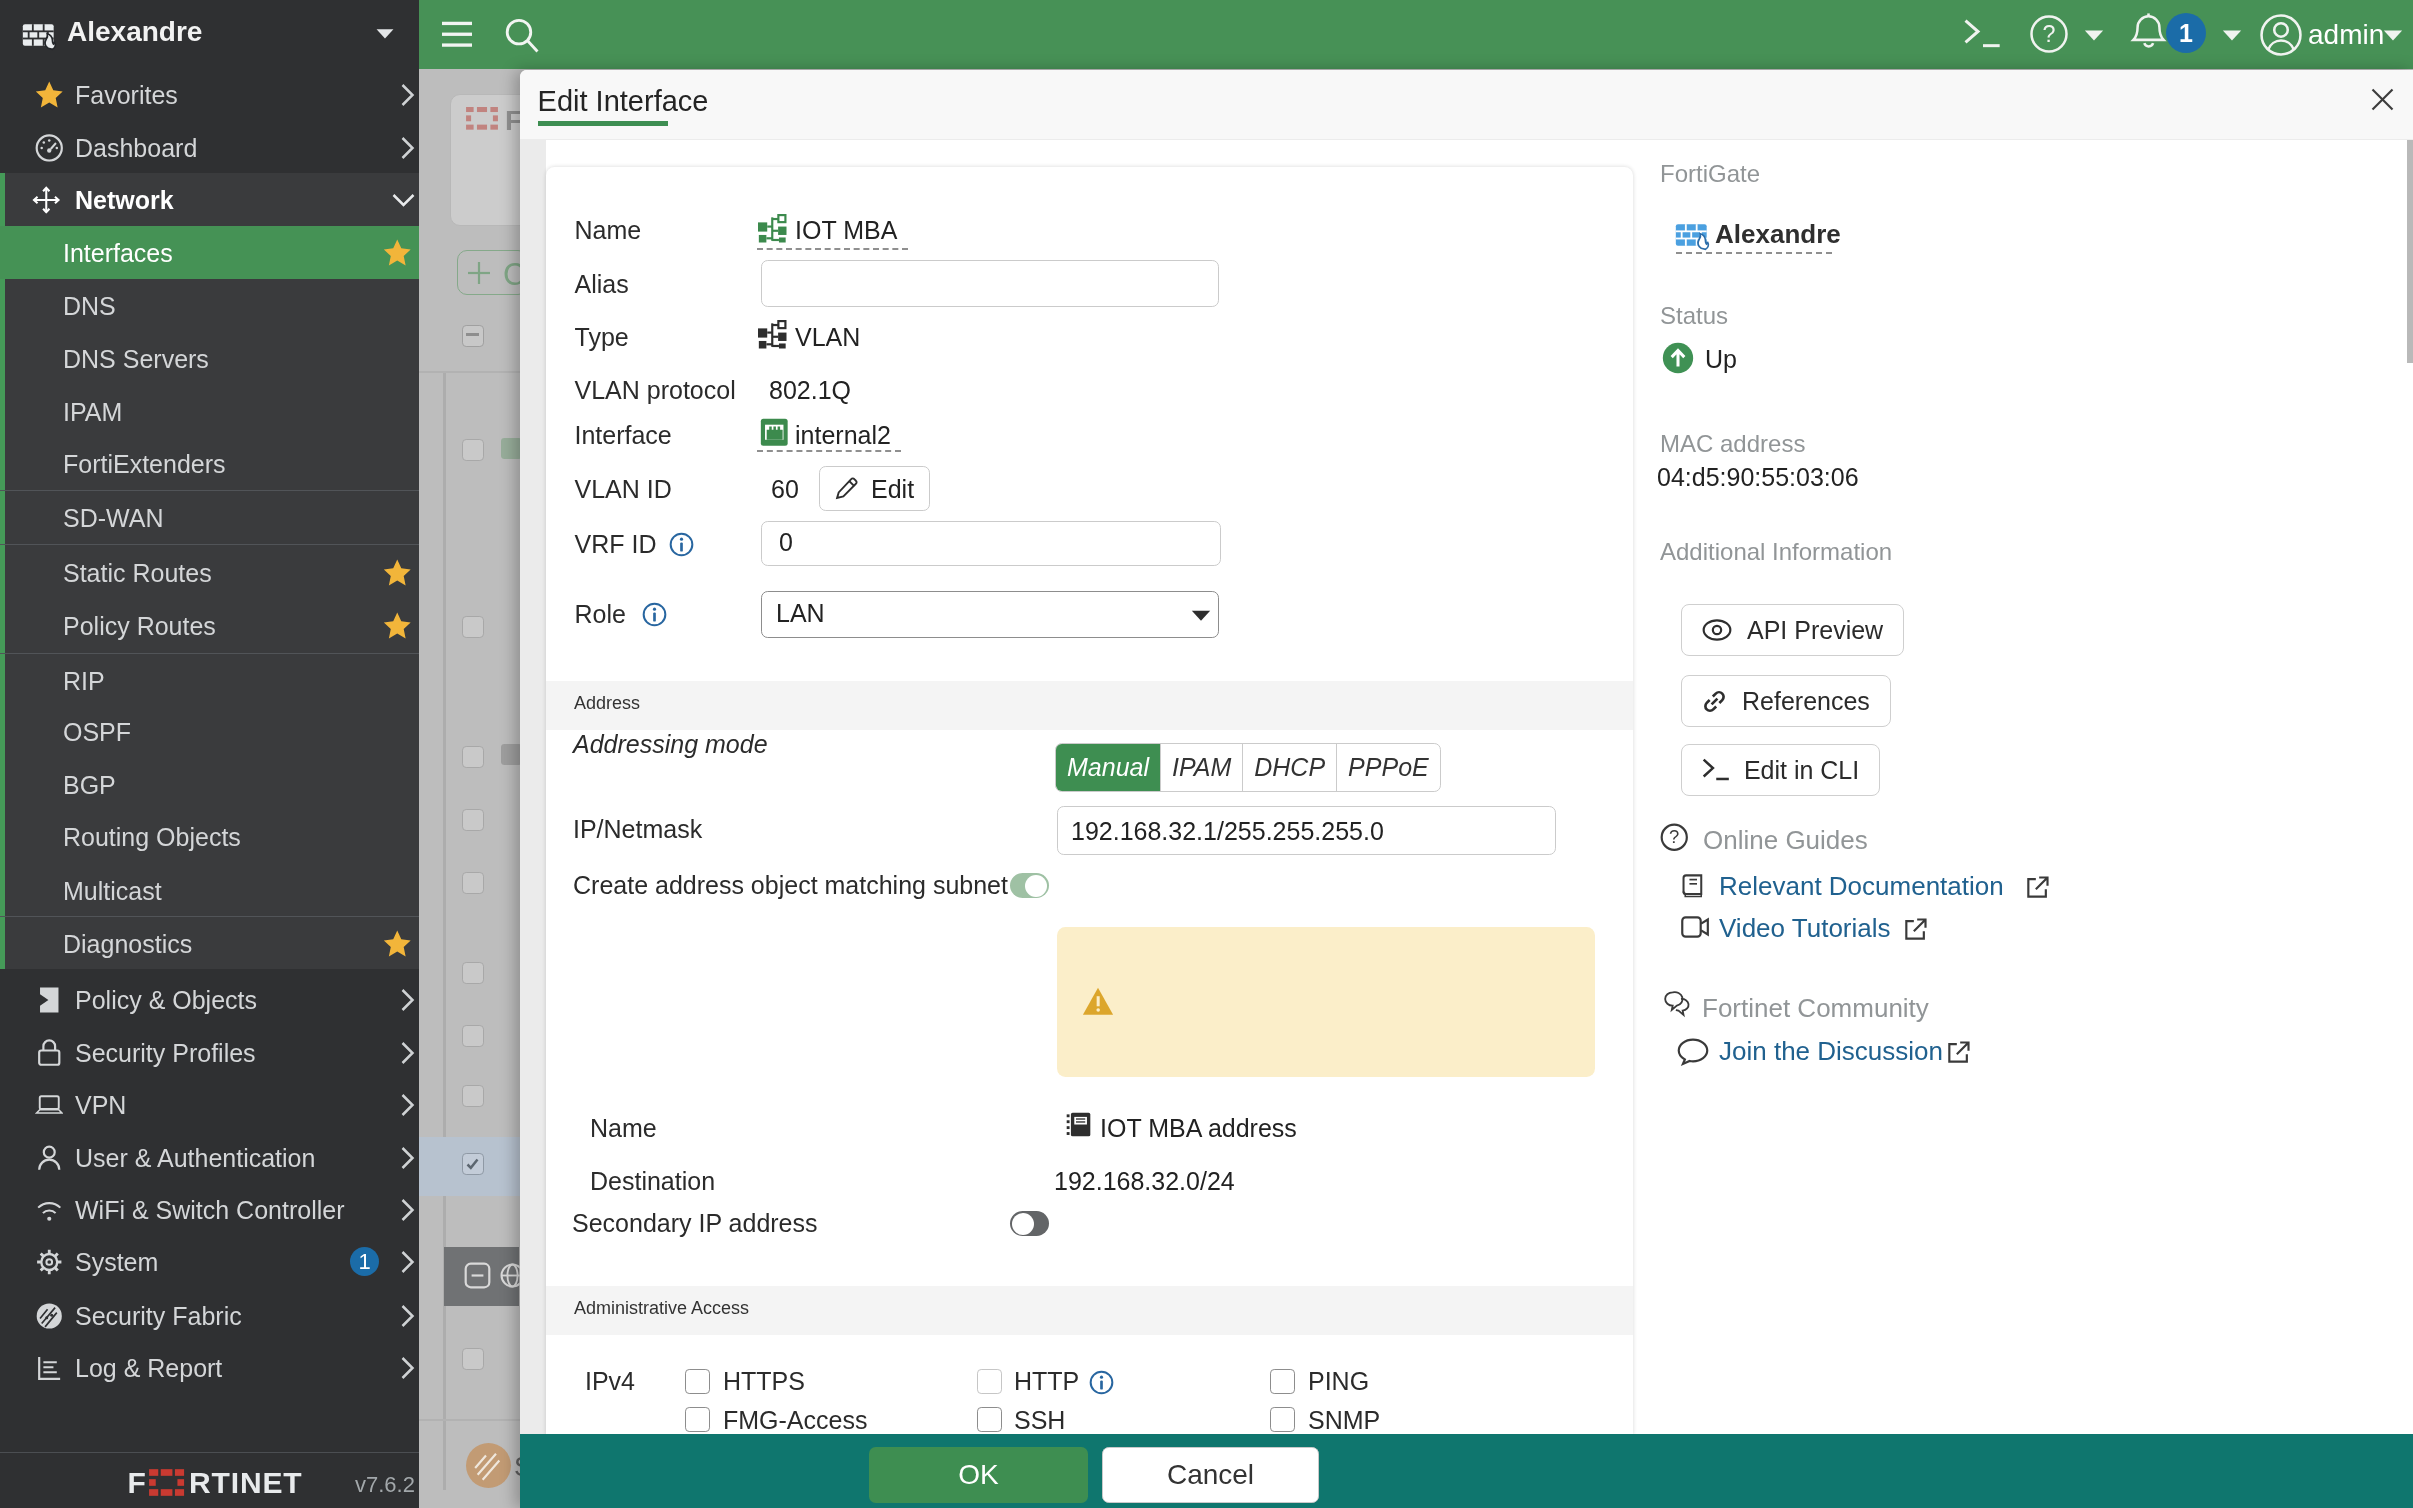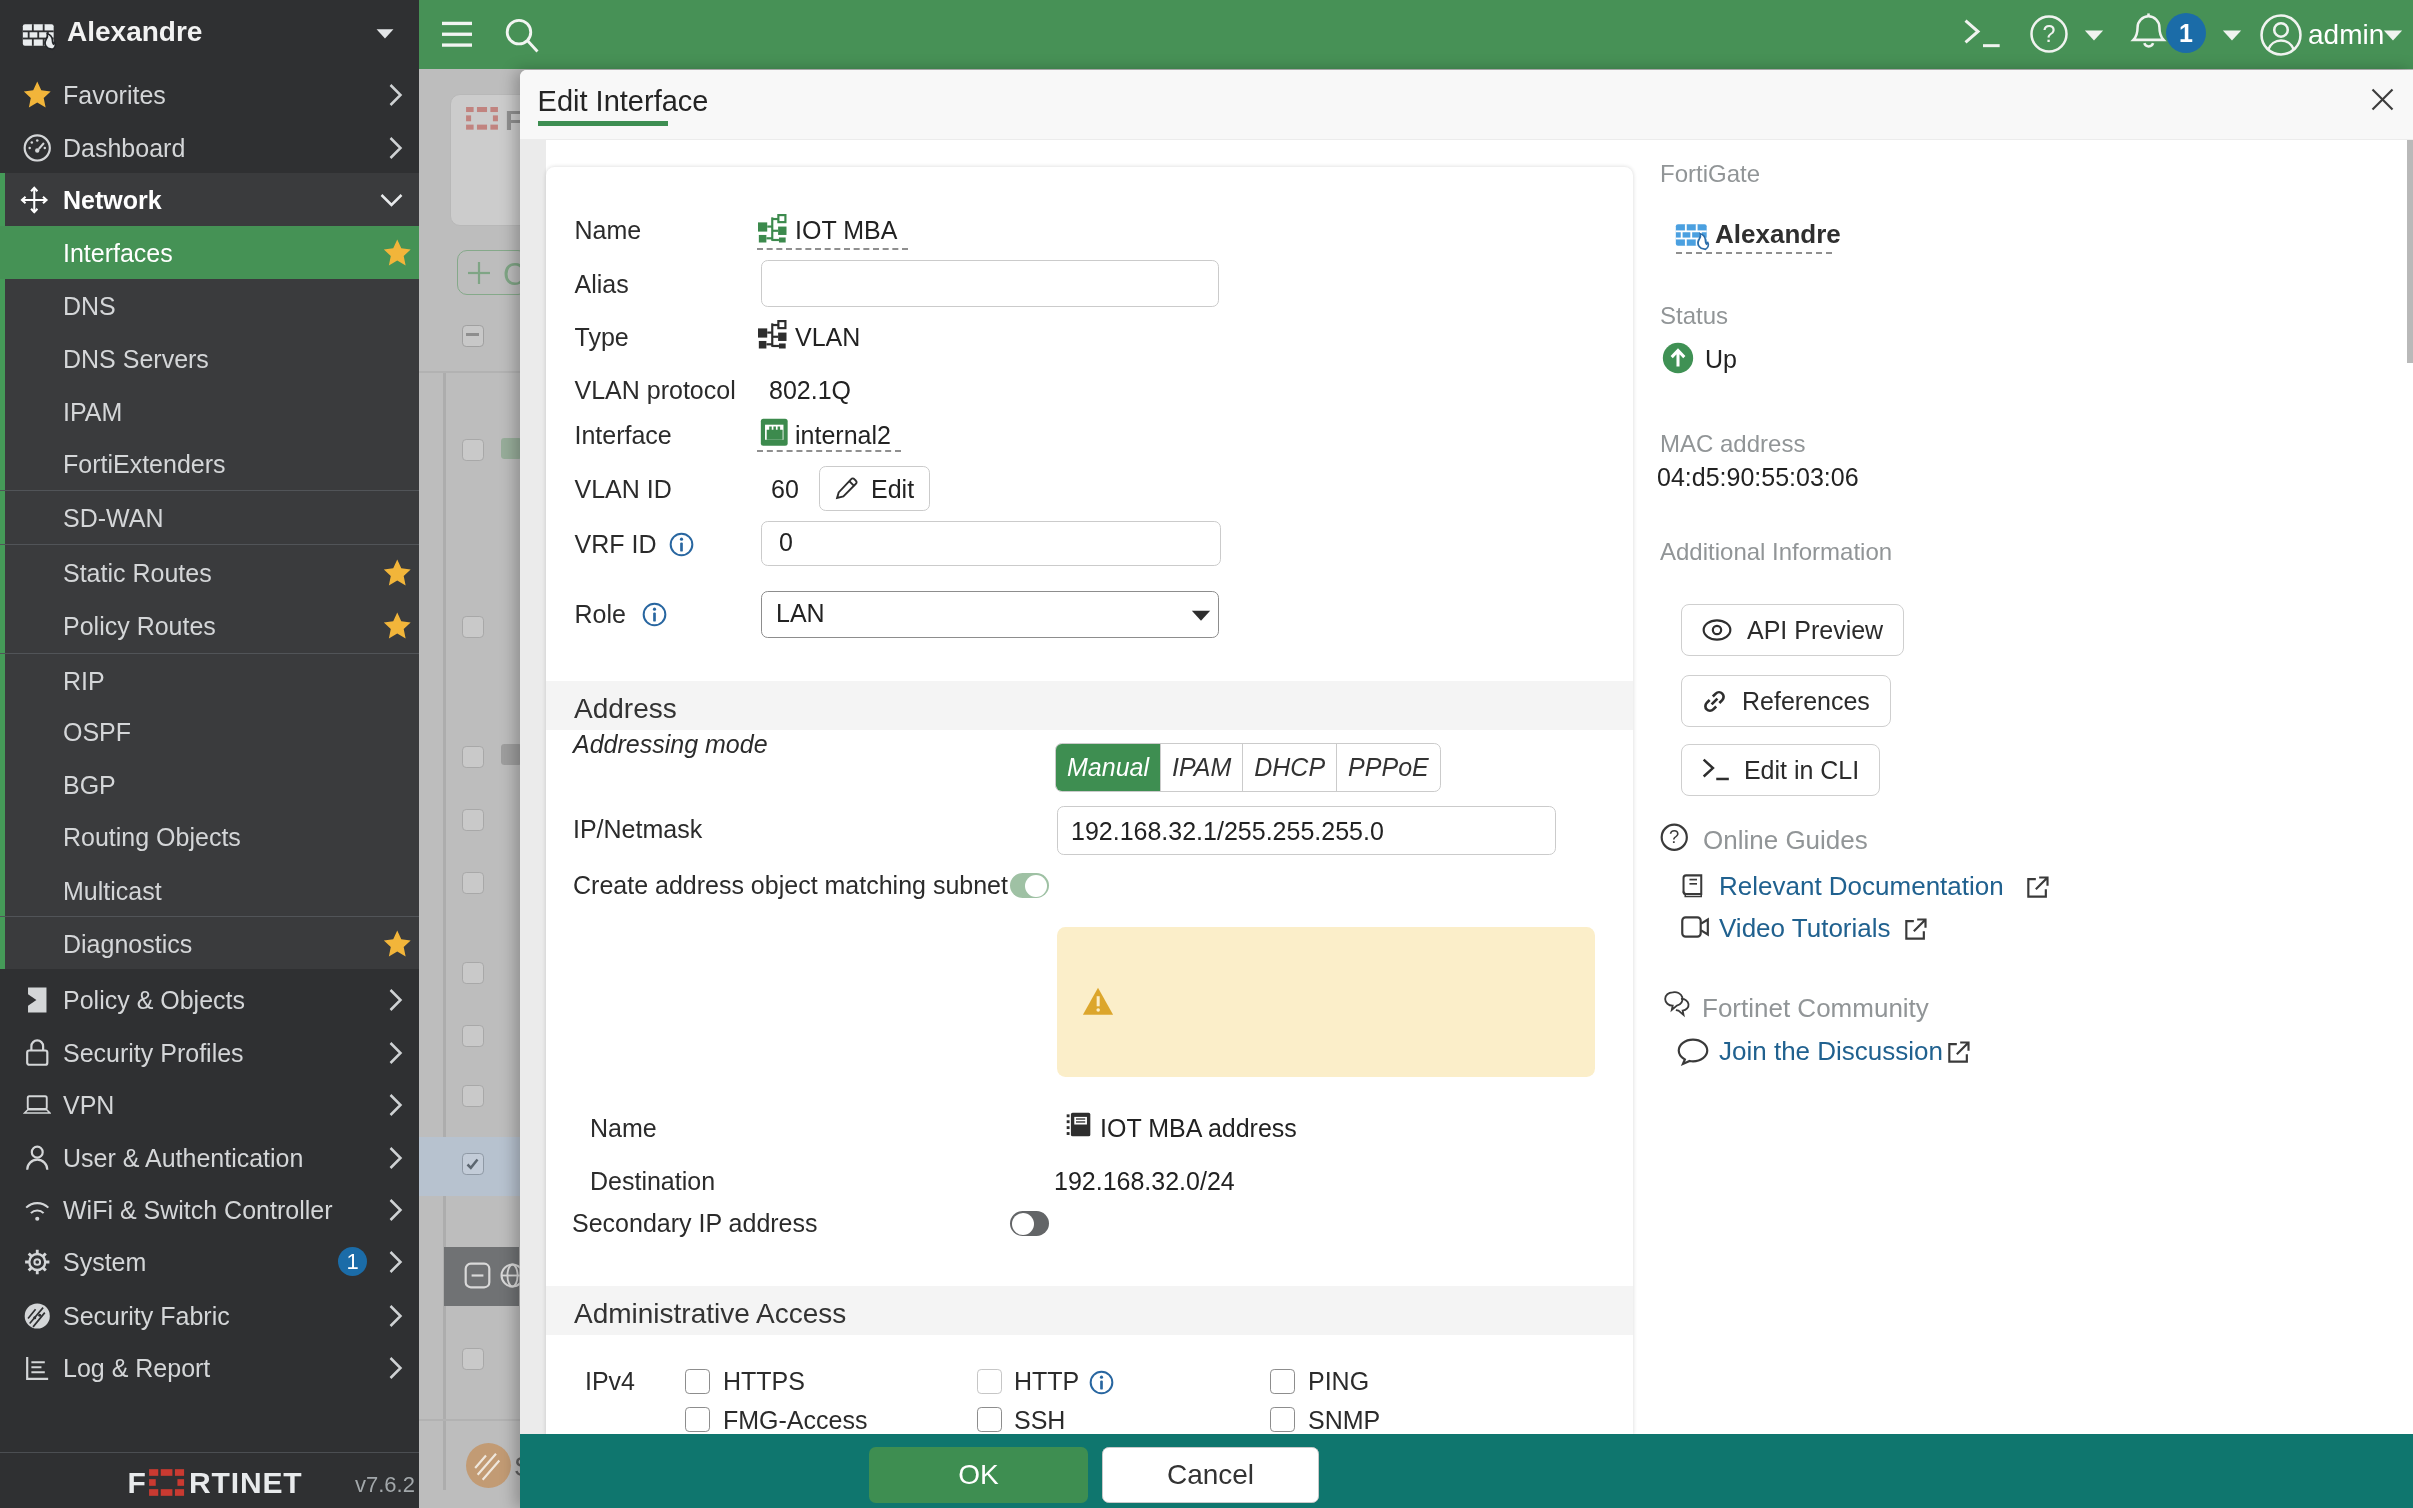--- a/index.html
+++ b/index.html
@@ -4,21 +4,21 @@
 <style>
 * { margin:0; padding:0; box-sizing:border-box; }
 html,body { width:2413px; height:1508px; overflow:hidden; }
 body { font-family:"Liberation Sans", sans-serif; position:relative; background:#bdbdbd; }
 .abs { position:absolute; }
 
 
 #sidebar { left:0; top:0; width:419px; height:1508px; background:#2f3032; z-index:5; }
 .sb-head { position:absolute; left:0; top:0; width:419px; height:69px; }
 .sb-head .nm { position:absolute; left:67px; top:16px; font-size:28px; font-weight:bold; color:#f2f2f2; }
-.sb-item { position:absolute; left:0; width:419px; height:53px; color:#d4d6d8; font-size:25px;padding-left:23px; }
+.sb-item { position:absolute; left:12px; width:419px; height:53px; color:#d4d6d8; font-size:25px;padding-left:23px; }
 .sb-item .txt { position:absolute; left:63px; top:50%; transform:translateY(-50%); white-space:nowrap; }
 .sb-item .ico { position:absolute; left:22.6px; top:50%; transform:translateY(-50%); width:28.5px; height:28.5px; }
 .sb-item .chev { position:absolute; right:15px; top:50%; transform:translateY(-50%); }
 .sb-sub { position:absolute; left:0; width:419px; background:#3a3b3d; border-left:5.9px solid #459a58; }
 .sb-sub2 { position:absolute; left:0; width:419px; height:53px; color:#d4d6d8; font-size:25px; }
 .sb-sub2 .txt { position:absolute; left:63px; top:50%; transform:translateY(-50%); white-space:nowrap;}
 .sb-sep { position:absolute; left:0; width:419px; height:0.8px; background:#4b4e52; }
 .star { position:absolute; right:7.5px; top:50%; transform:translateY(-50%); }
 #fortinet-logo { position:absolute; left:127px; top:1465px; }
 .sb-ver { position:absolute; left:355px; top:1472px; color:#a2a7aa; font-size:22px; }
@@ -38,21 +38,21 @@
 #mgutter { position:absolute; left:0; top:70px; width:26px; height:1307px; background:#ebebeb; }
 #mscroll { position:absolute; left:1887px; top:70px; width:6.7px; height:223px; background:#b9b9b9; }
 
 #card { position:absolute; left:26px; top:97px; width:1087px; height:1267px; background:#fff; border-radius:8.4px 8.4px 0 0; box-shadow:0 0.8px 4.2px rgba(0,0,0,0.16); }
 
 
 .flabel { position:absolute; font-size:25px; color:#2b2b2b; white-space:nowrap; }
 .fval { position:absolute; font-size:25px; color:#222; white-space:nowrap; }
 .finput { position:absolute; border:1.7px solid #cbcbcb; border-radius:6.7px; background:#fff; font-size:25px; color:#222; }
 .sect { position:absolute; left:0; width:1087px; height:49px; background:#f4f4f4; }
-.sect span { position:absolute; left:28px; top:11.7px; font-size:28px; color:#333; }
+.sect span { position:absolute; left:28px; top:11.7px; font-size:18px; color:#333; }
 
 
 #seg { position:absolute; left:509px; top:576px; height:49px; display:flex; border:1.7px solid #cbcbcb; border-radius:6.7px; overflow:hidden; background:#fff; }
 #seg div { font-size:25px; color:#333; display:flex; align-items:center; justify-content:center; border-right:1.7px solid #cbcbcb; padding:14px 11px;font-style:italic; }
 #seg div:last-child { border-right:none; }
 #seg .on { background:#3e8e51; color:#fff; }
 
 
 #warn { position:absolute; left:511px; top:760px; width:538px; height:150px; background:#fbeec9; border-radius:8.4px; }
 #warn .wtxt { position:absolute; left:70px; top:25px; font-size:25px; line-height:40px; color:#8a6c15; }

